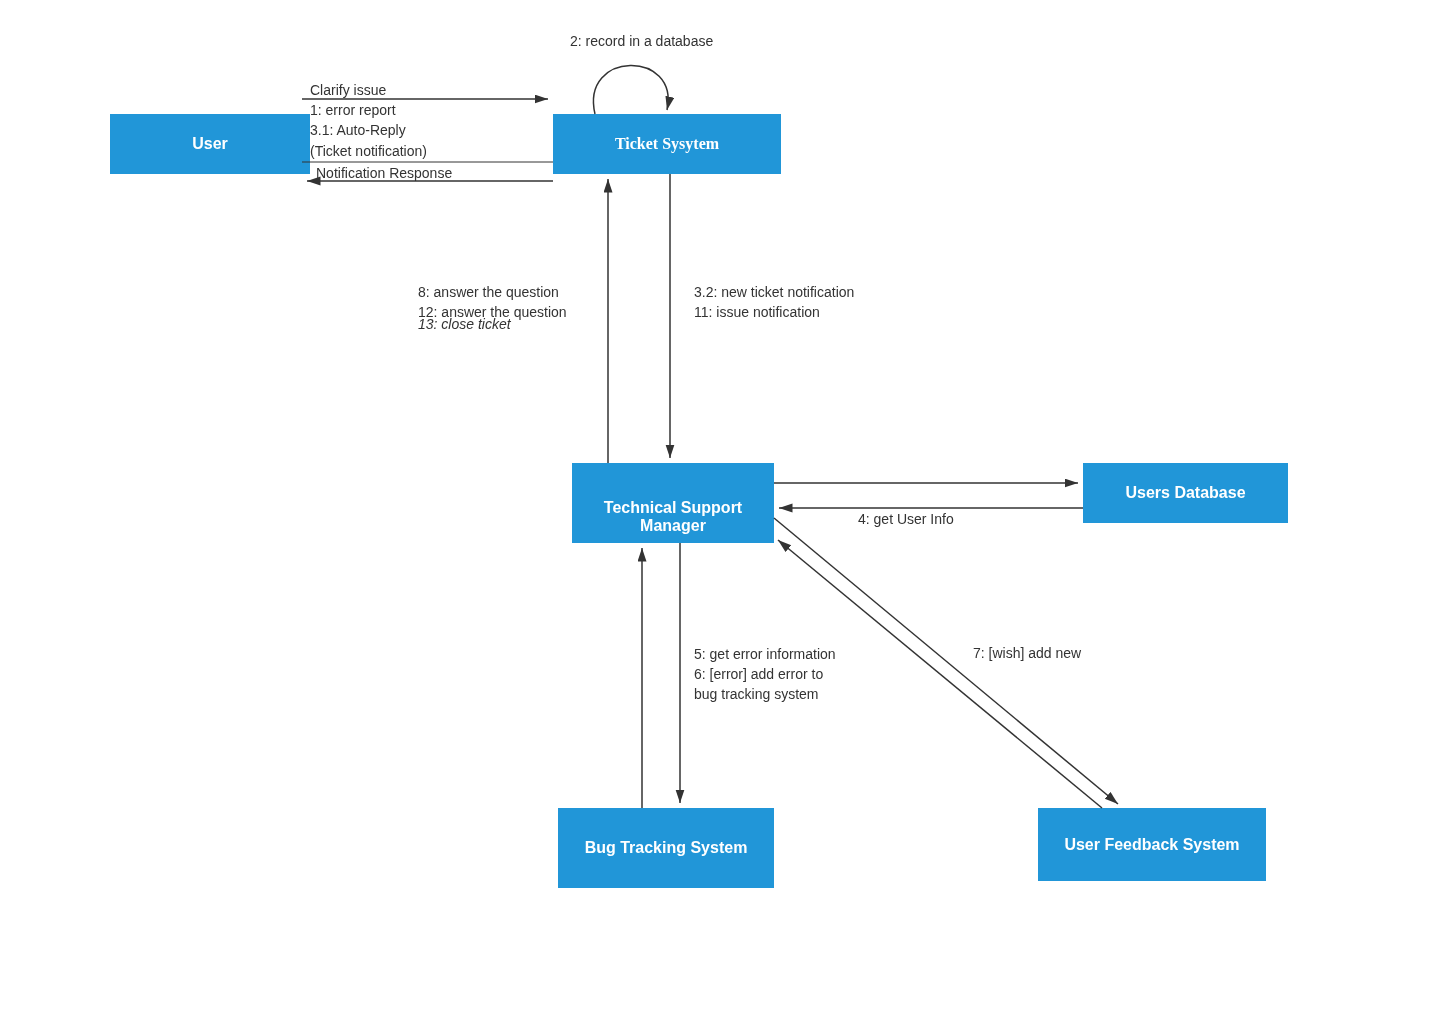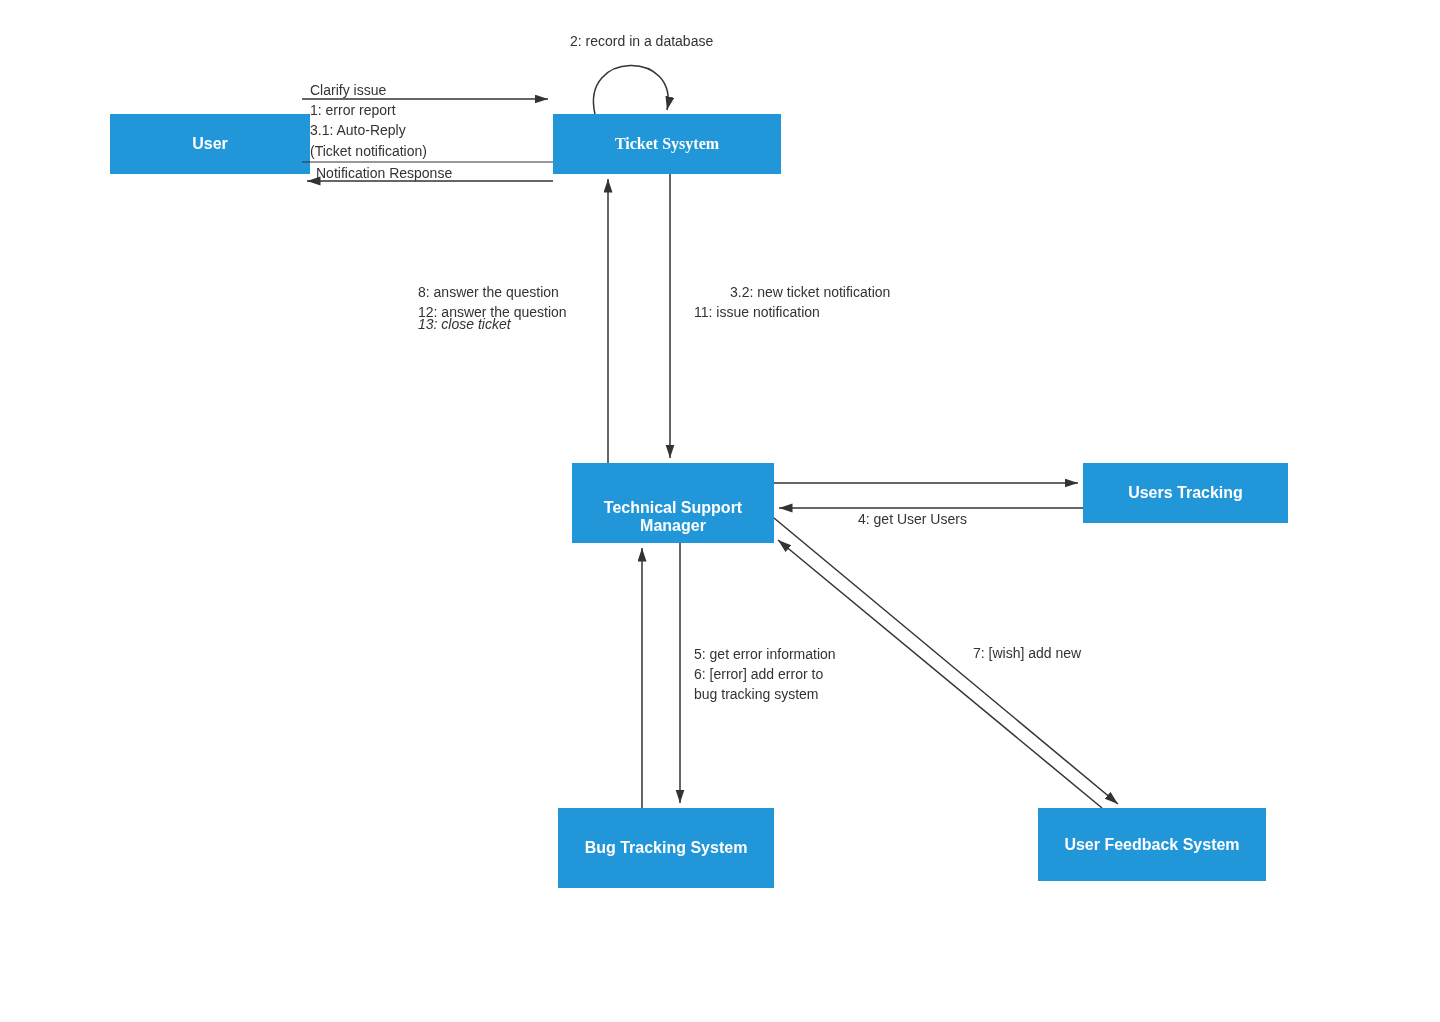--- a/index.html
+++ b/index.html
@@ -49,21 +49,21 @@
 
 <div class="node" style="left:553px; top:114px; width:228px; height:60px;font-family:Liberation Serif, serif;">
   <span>Ticket Sysytem</span>
 </div>
 
 <div class="node" style="left:572px; top:463px; width:202px; height:80px;align-items:flex-end;">
   <span>Technical Support Manager</span>
 </div>
 
 <div class="node" style="left:1083px; top:463px; width:205px; height:60px;">
-  <span>Users Tracking</span>
+  <span>Users Database</span>
 </div>
 
 <div class="node" style="left:558px; top:808px; width:216px; height:80px;">
   <span>Bug Tracking System</span>
 </div>
 
 <div class="node" style="left:1038px; top:808px; width:228px; height:73px;">
   <span>User Feedback System</span>
 </div>
 
@@ -72,24 +72,24 @@
 <div class="label" style="left:310px; top:81px;">Clarify issue</div>
 <div class="label" style="left:310px; top:101px;">1: error report</div>
 <div class="label" style="left:310px; top:121px;">3.1: Auto-Reply</div>
 <div class="label" style="left:310px; top:142px;">(Ticket notification)</div>
 <div class="label" style="left:316px; top:164px;">Notification Response</div>
 
 <div class="label" style="left:418px; top:283px;">8: answer the question</div>
 <div class="label" style="left:418px; top:303px;">12: answer the question</div>
 <div class="label" style="left:418px; top:315px;font-style:italic;">13: close ticket</div>
 
-<div class="label" style="left:694px; top:283px;margin-left:36px;">3.2: new ticket notification</div>
+<div class="label" style="left:694px; top:283px;">3.2: new ticket notification</div>
 <div class="label" style="left:694px; top:303px;">11: issue notification</div>
 
-<div class="label" style="left:858px; top:510px;">4: get User Users</div>
+<div class="label" style="left:858px; top:510px;">4: get User Info</div>
 
 <div class="label" style="left:694px; top:645px;">5: get error information</div>
 <div class="label" style="left:694px; top:665px;">6: [error] add error to</div>
 <div class="label" style="left:694px; top:685px;">bug tracking system</div>
 
 <div class="label" style="left:973px; top:644px;">7: [wish] add new</div>
 
 <svg class="overlay">
   <defs>
     <marker id="arrow" markerWidth="10" markerHeight="10" refX="9" refY="3" orient="auto" markerUnits="strokeWidth">

